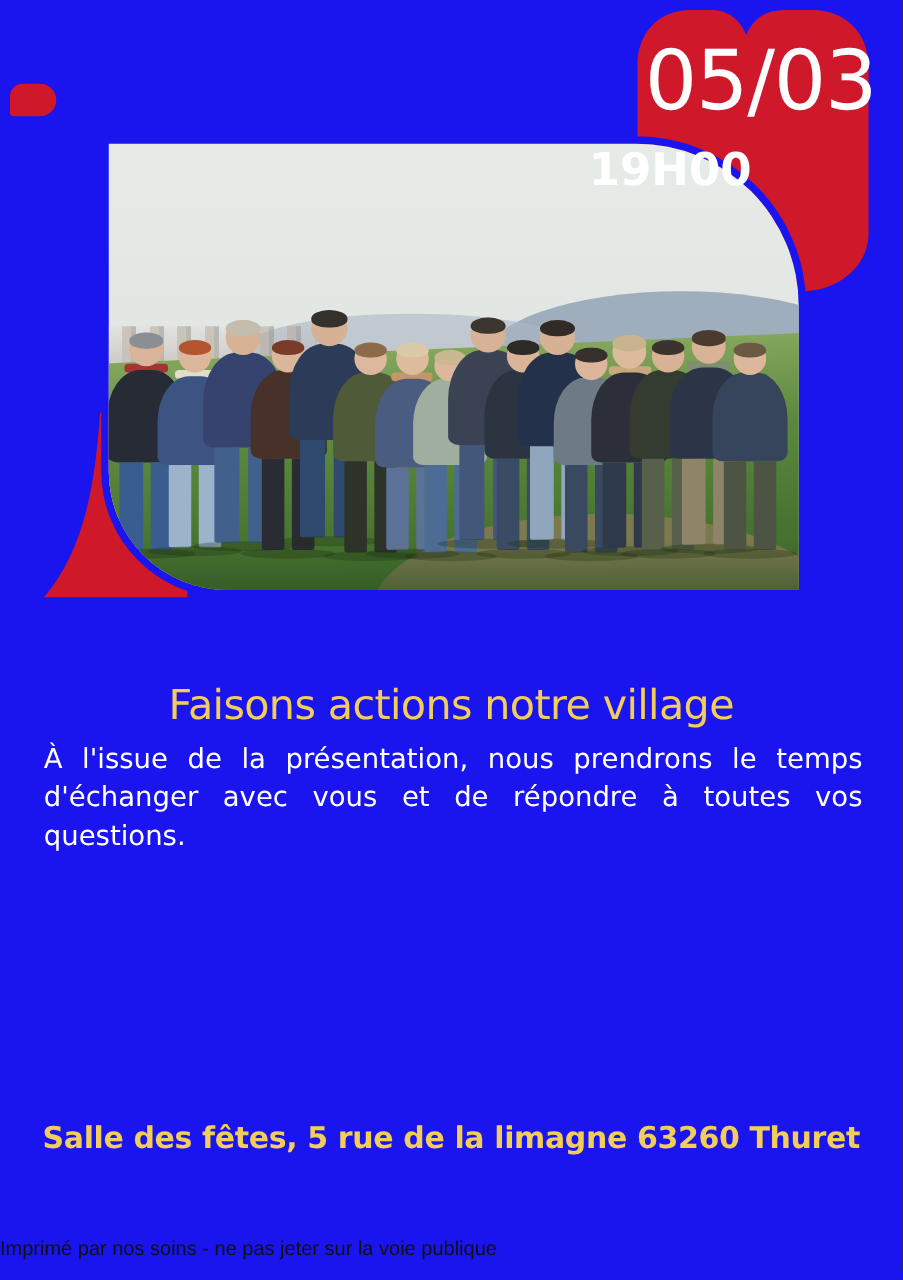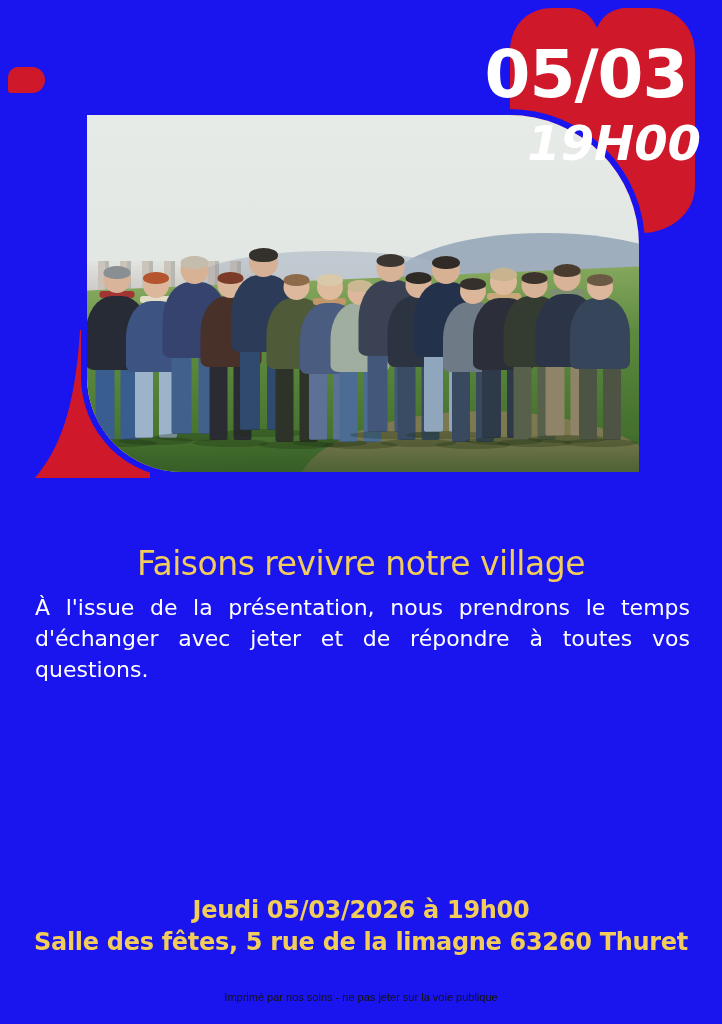--- a/index.html
+++ b/index.html
@@ -22,28 +22,28 @@
     background:var(--red);border-radius:10px 13px 13px 3px;z-index:3;
   }
 
   
   .kicker{
     position:absolute;left:56px;top:66px;z-index:3;
     color:var(--white);font-size:24px;font-weight:700;letter-spacing:.5px;
     white-space:nowrap;
   }
   .badge-date{
-    position:absolute;left:471px;top:42px;width:230px;z-index:3;
-    text-align:center;color:var(--white);
-    font-size:66px;font-weight:700;letter-spacing:-1px;line-height:1;
+    position:absolute;left:471px;top:32px;width:230px;z-index:3;
+    text-align:right;color:var(--white);
+    font-size:66px;font-weight:400;letter-spacing:-1px;line-height:1;
   }
   .badge-time{
     position:absolute;left:471px;top:119px;width:230px;z-index:3;
-    text-align:right;color:var(--white);
-    font-size:48px;font-weight:800;line-height:1;font-style:italic;
+    text-align:left;color:var(--white);
+    font-size:36px;font-weight:800;line-height:1;
   }
 
   
   .photo{
     position:absolute;left:87px;top:115px;width:552px;height:357px;z-index:2;
     border-radius:0 130px 0 95px;
     box-shadow:0 0 0 6px var(--blue);
     overflow:hidden;
     background:linear-gradient(180deg,#e7ebe8 0%,#e3e7e4 40%,#ddd9d6 54%,#e7e2de 60%,#e2e6e2 64%);
   }
@@ -99,23 +99,23 @@
   }
   .copy p{margin:0 0 17px;}
   .copy p.lead{font-weight:700;}
   .event{
     position:absolute;left:0;top:895px;width:100%;z-index:3;
     text-align:center;color:var(--yellow);
     font-size:24px;font-weight:800;line-height:1.32;letter-spacing:-.3px;
   }
   .footer-note{
     position:absolute;left:0;top:991px;width:100%;z-index:3;
-    text-align:center;color:var(--black);
+    color:var(--black);
     font-family:"Liberation Sans","DejaVu Sans",sans-serif;
-    font-size:11px;font-weight:400;
+    font-size:16px;font-weight:400;
   }
 </style>
 </head>
 <body>
 
 <div class="poster">
 
   <svg class="blob-svg" viewBox="0 0 190 225" aria-hidden="true">
     <path class="red-fill" d="M48 0 C22 0 5 18 5 44 L5 225 L137 225 C164 225 190 206 190 178 L190 46 C190 17 170 0 145 0 L122 0 C107 0 97 8 92 20 C87 8 78 0 64 0 Z"></path>
   </svg>
@@ -314,26 +314,25 @@
           <div class="p-torso" style="width: 60px; height: 71px; background: rgb(54, 69, 90);"></div>
           <div class="p-legs" style="gap: 6px;">
             <div class="p-leg" style="width: 18px; height: 71px; background: rgb(78, 84, 67);"></div>
             <div class="p-leg" style="width: 18px; height: 71px; background: rgb(78, 84, 67);"></div>
           </div>
           <div class="p-shadow" style="width: 75px; height: 8px;"></div>
         </div>
       </div>
   </div>
 
-  <div class="subtitle">Faisons revivre notre village</div>
+  <div class="subtitle">Faisons actions notre village</div>
 
   <div class="copy">
-    <p>À l'issue de la présentation, nous prendrons le temps d'échanger avec jeter et de répondre à toutes vos questions.</p>
+    <p>À l'issue de la présentation, nous prendrons le temps d'échanger avec vous et de répondre à toutes vos questions.</p>
   </div>
 
   <div class="event">
-    <div>Jeudi 05/03/2026 à 19h00</div>
     <div>Salle des fêtes, 5 rue de la limagne 63260 Thuret</div>
   </div>
 
   <div class="footer-note">Imprimé par nos soins - ne pas jeter sur la voie publique</div>
 
 </div>
 
 </body></html>

